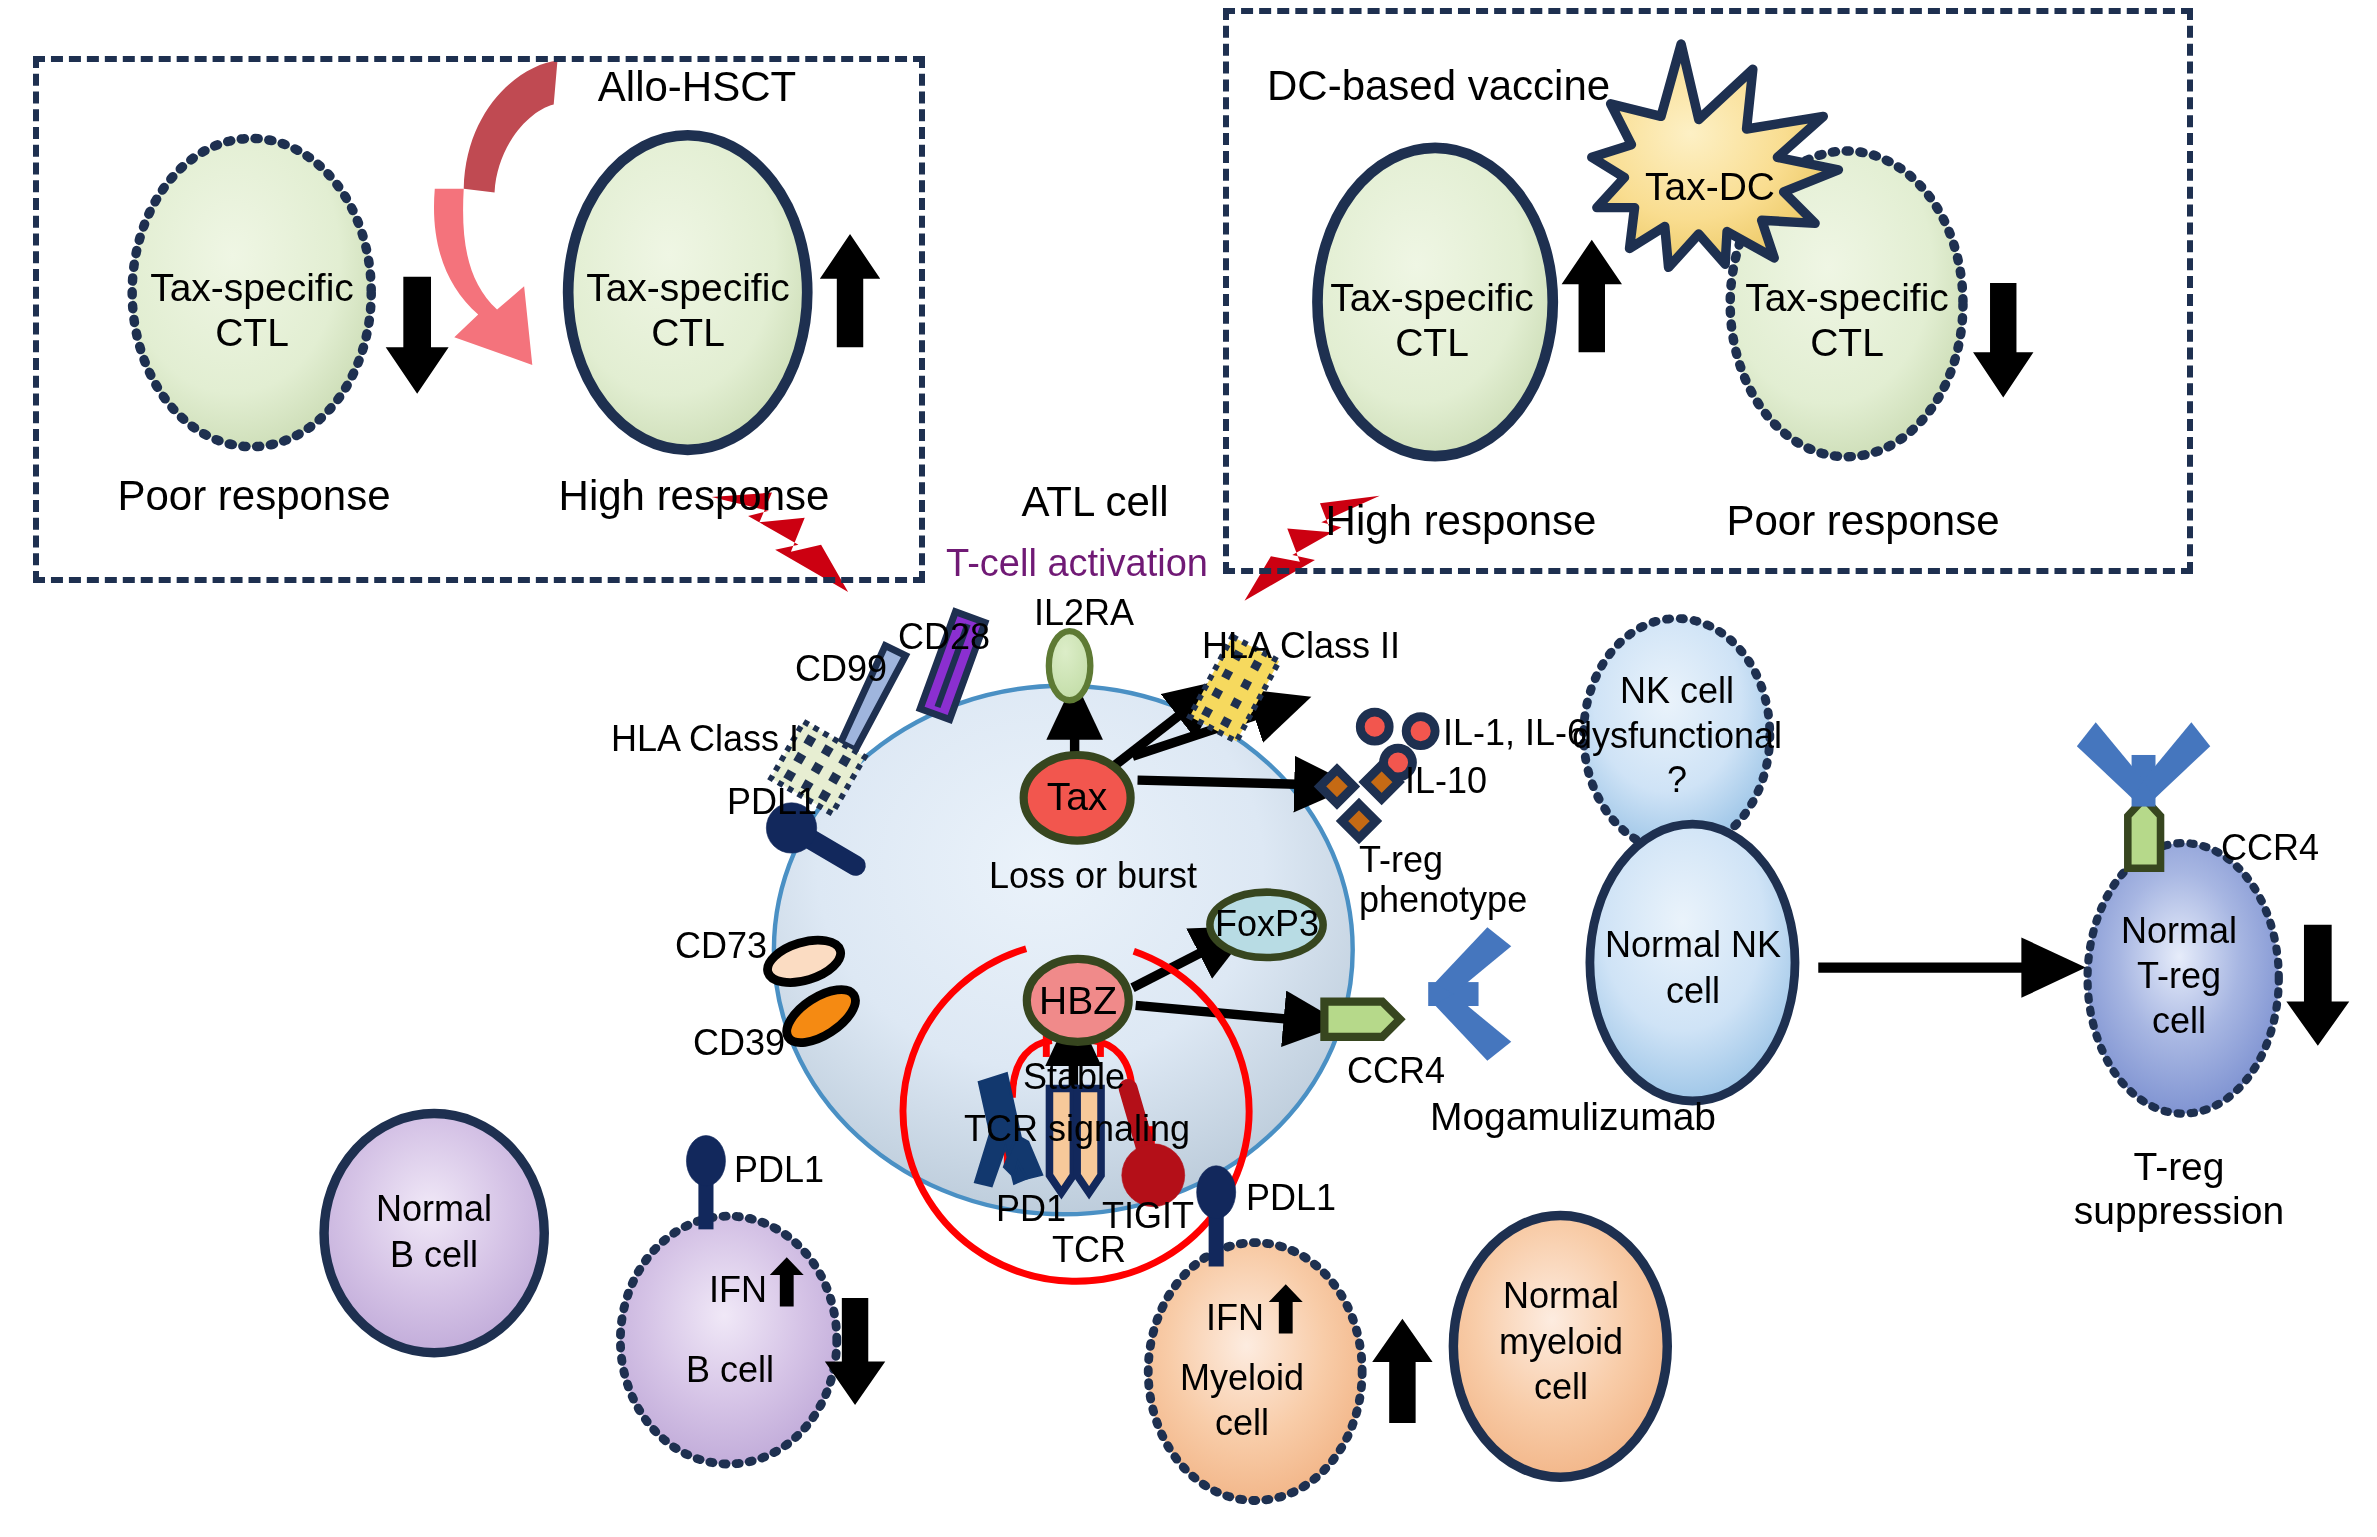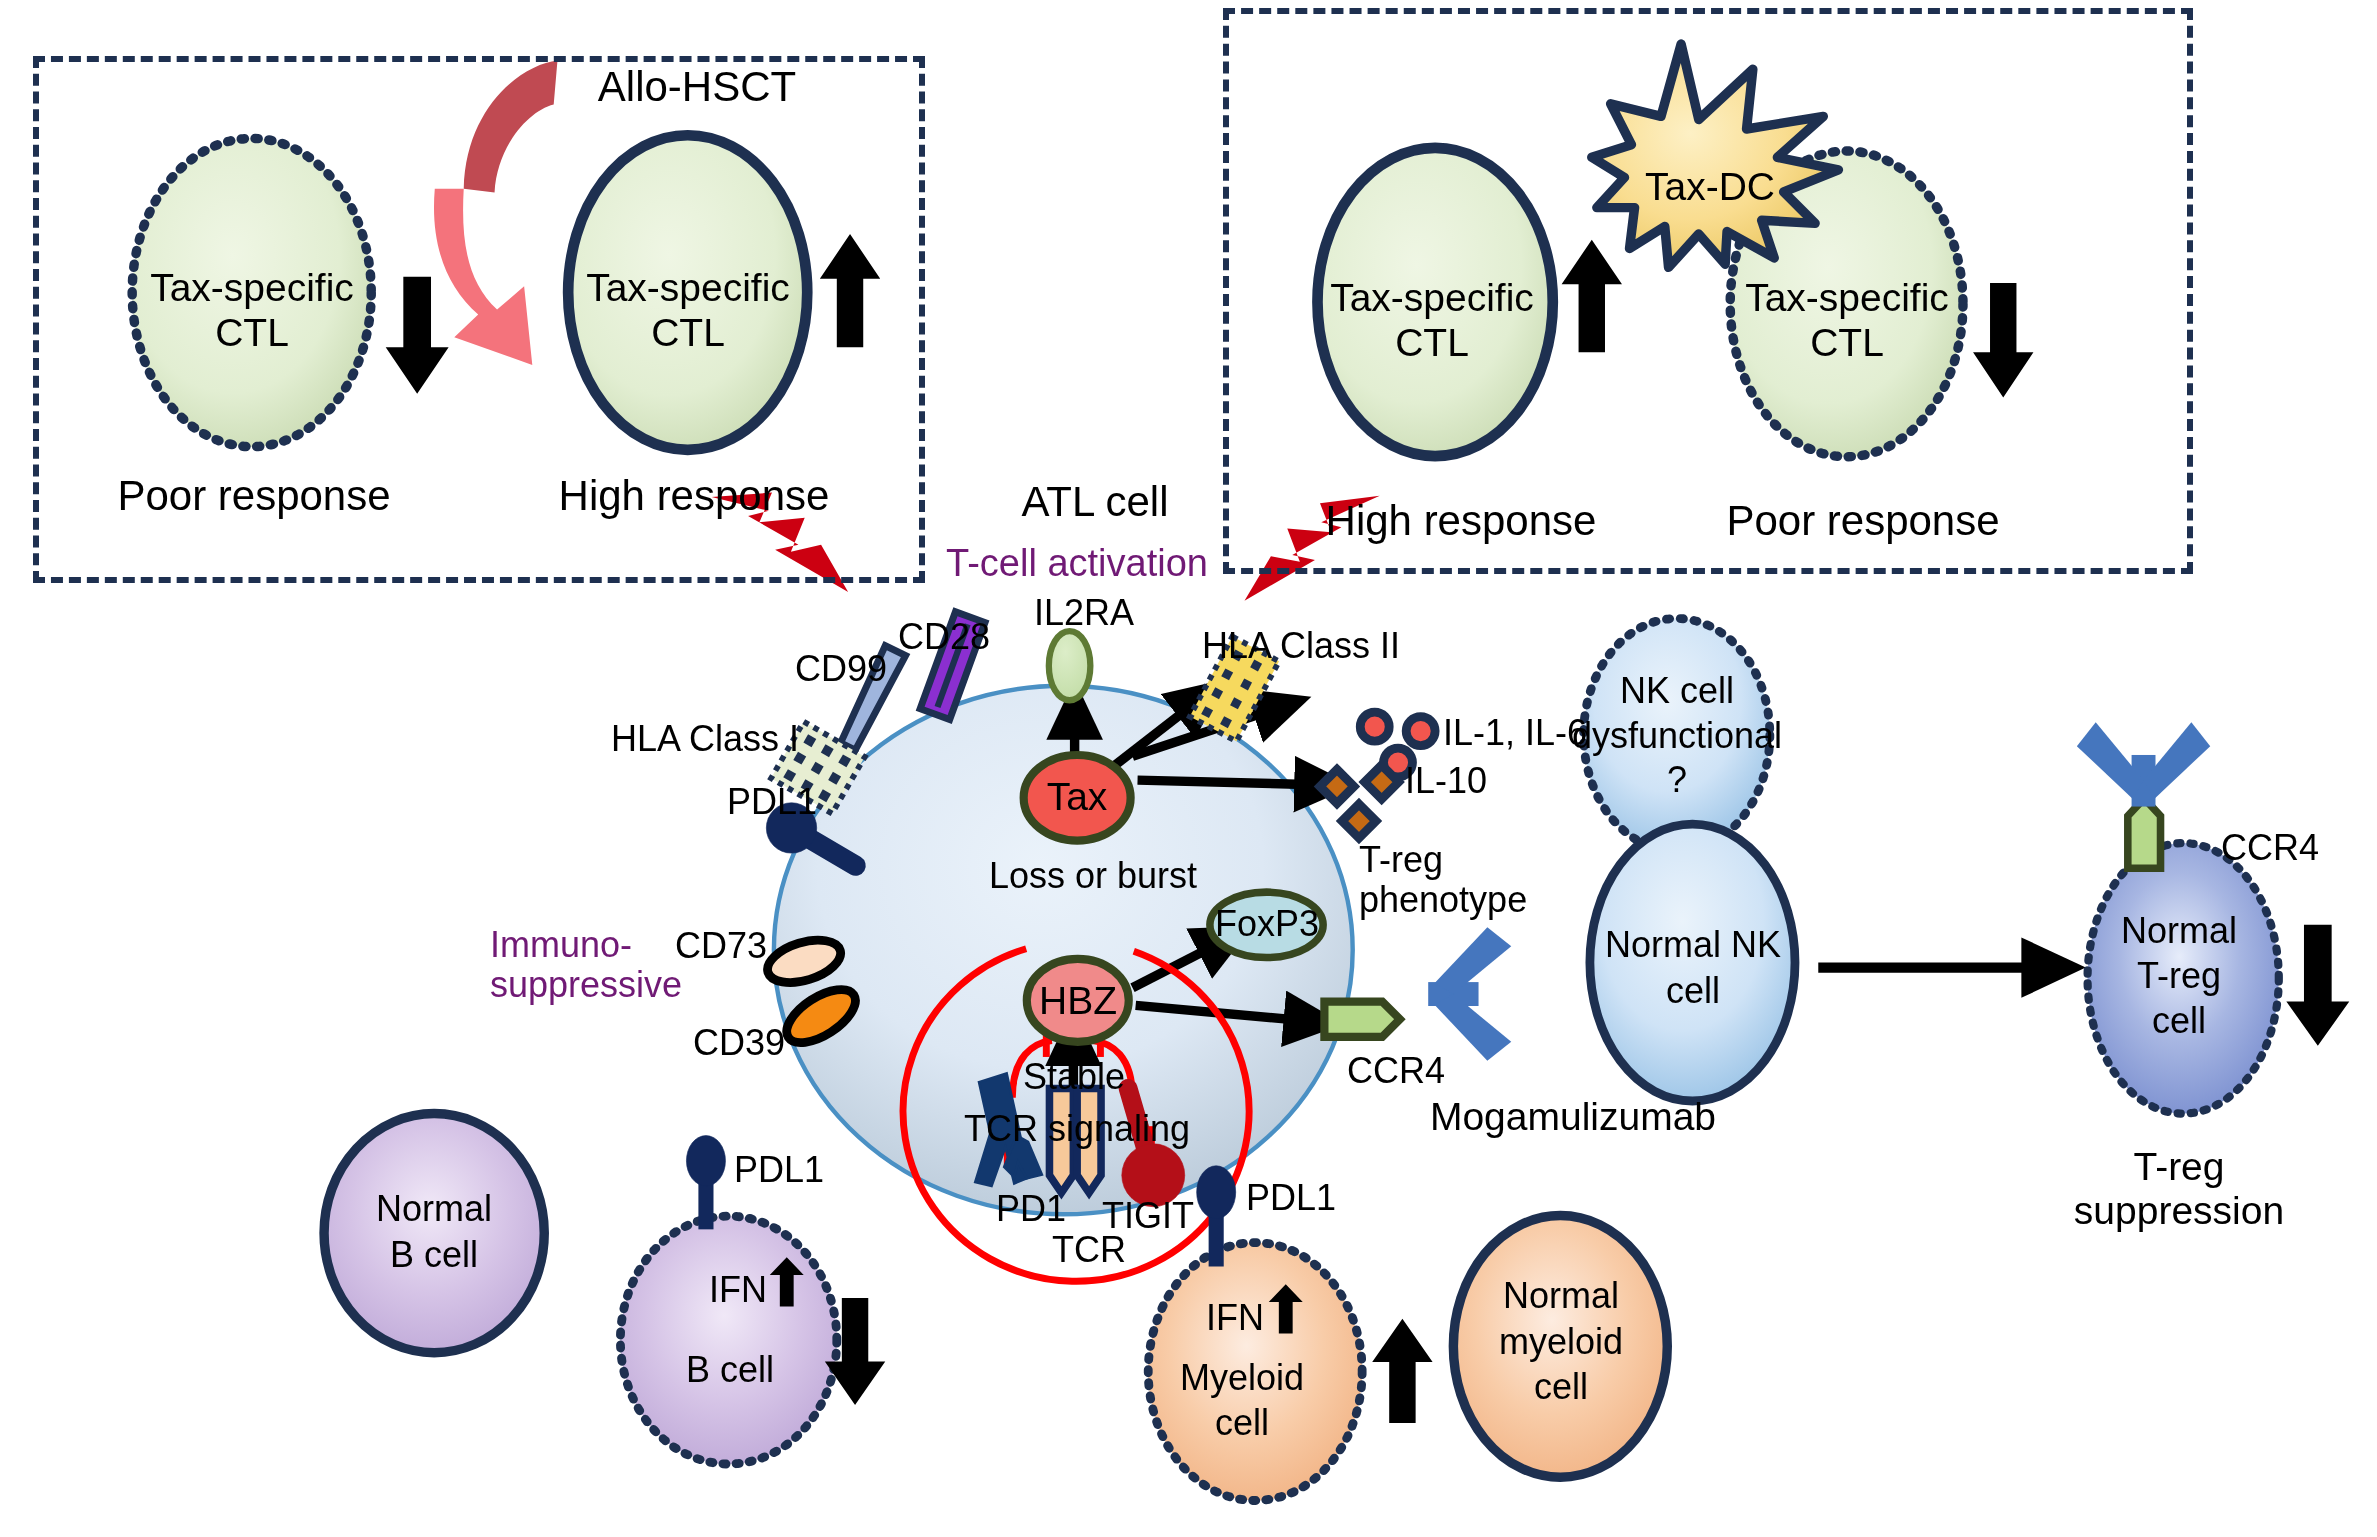--- a/index.html
+++ b/index.html
@@ -253,20 +253,21 @@
   <div class="box" style="left:1223px;top:7.6px;width:970px;height:566px;"></div>
 
   <div class="lbl ctr" style="left:697px;top:63px;font-size:42px;">Allo-HSCT</div>
   <div class="lbl ctr" style="left:252px;top:266px;font-size:39px;">Tax-specific</div>
   <div class="lbl ctr" style="left:252px;top:311px;font-size:39px;">CTL</div>
   <div class="lbl ctr" style="left:254px;top:472px;font-size:42px;">Poor response</div>
   <div class="lbl ctr" style="left:688px;top:266px;font-size:39px;">Tax-specific</div>
   <div class="lbl ctr" style="left:688px;top:311px;font-size:39px;">CTL</div>
   <div class="lbl ctr" style="left:694px;top:472px;font-size:42px;">High response</div>
 
+  <div class="lbl" style="left:1267px;top:62px;font-size:42px;">DC-based vaccine</div>
   <div class="lbl ctr" style="left:1710px;top:165px;font-size:39px;">Tax-DC</div>
   <div class="lbl ctr" style="left:1432px;top:276px;font-size:39px;">Tax-specific</div>
   <div class="lbl ctr" style="left:1432px;top:321px;font-size:39px;">CTL</div>
   <div class="lbl ctr" style="left:1461px;top:497px;font-size:42px;">High response</div>
   <div class="lbl ctr" style="left:1847px;top:276px;font-size:39px;">Tax-specific</div>
   <div class="lbl ctr" style="left:1847px;top:321px;font-size:39px;">CTL</div>
   <div class="lbl ctr" style="left:1863px;top:497px;font-size:42px;">Poor response</div>
 
   <div class="lbl ctr" style="left:1095px;top:478px;font-size:42px;">ATL cell</div>
   <div class="lbl ctr red" style="left:1077px;top:542px;font-size:38px;">T-cell activation</div>
@@ -280,22 +281,20 @@
   <div class="lbl ctr" style="left:721px;top:926px;font-size:36px;">CD73</div>
   <div class="lbl ctr" style="left:739px;top:1023px;font-size:36px;">CD39</div>
   <div class="lbl ctr" style="left:1396px;top:1051px;font-size:36px;">CCR4</div>
   <div class="lbl ctr" style="left:1019px;top:1189px;font-size:36px;margin-left:12px;">PD1</div>
   <div class="lbl ctr" style="left:1074px;top:1230px;font-size:36px;margin-left:15px;">TCR</div>
   <div class="lbl ctr" style="left:1148px;top:1196px;font-size:36px;">TIGIT</div>
 
   <div class="lbl" style="left:1443px;top:713px;font-size:36px;">IL-1, IL-6</div>
   <div class="lbl" style="left:1405px;top:761px;font-size:36px;">IL-10</div>
 
-  <div class="lbl red" style="left:490px;top:925px;font-size:36px;">Immuno-
-suppressive</div>
   <div class="lbl" style="left:1359px;top:840px;font-size:36px;">T-reg
 phenotype</div>
 
   <div class="lbl ctr" style="left:1077px;top:775px;font-size:39px;">Tax</div>
   <div class="lbl ctr" style="left:1074px;top:856px;font-size:36px;margin-left:19px;">Loss or burst</div>
   <div class="lbl ctr" style="left:1078px;top:979px;font-size:39px;">HBZ</div>
   <div class="lbl ctr" style="left:1074px;top:1057px;font-size:36px;">Stable</div>
   <div class="lbl ctr" style="left:1267px;top:904px;font-size:36px;">FoxP3</div>
   <div class="lbl ctr" style="left:1077px;top:1109px;font-size:36px;">TCR signaling</div>
 

